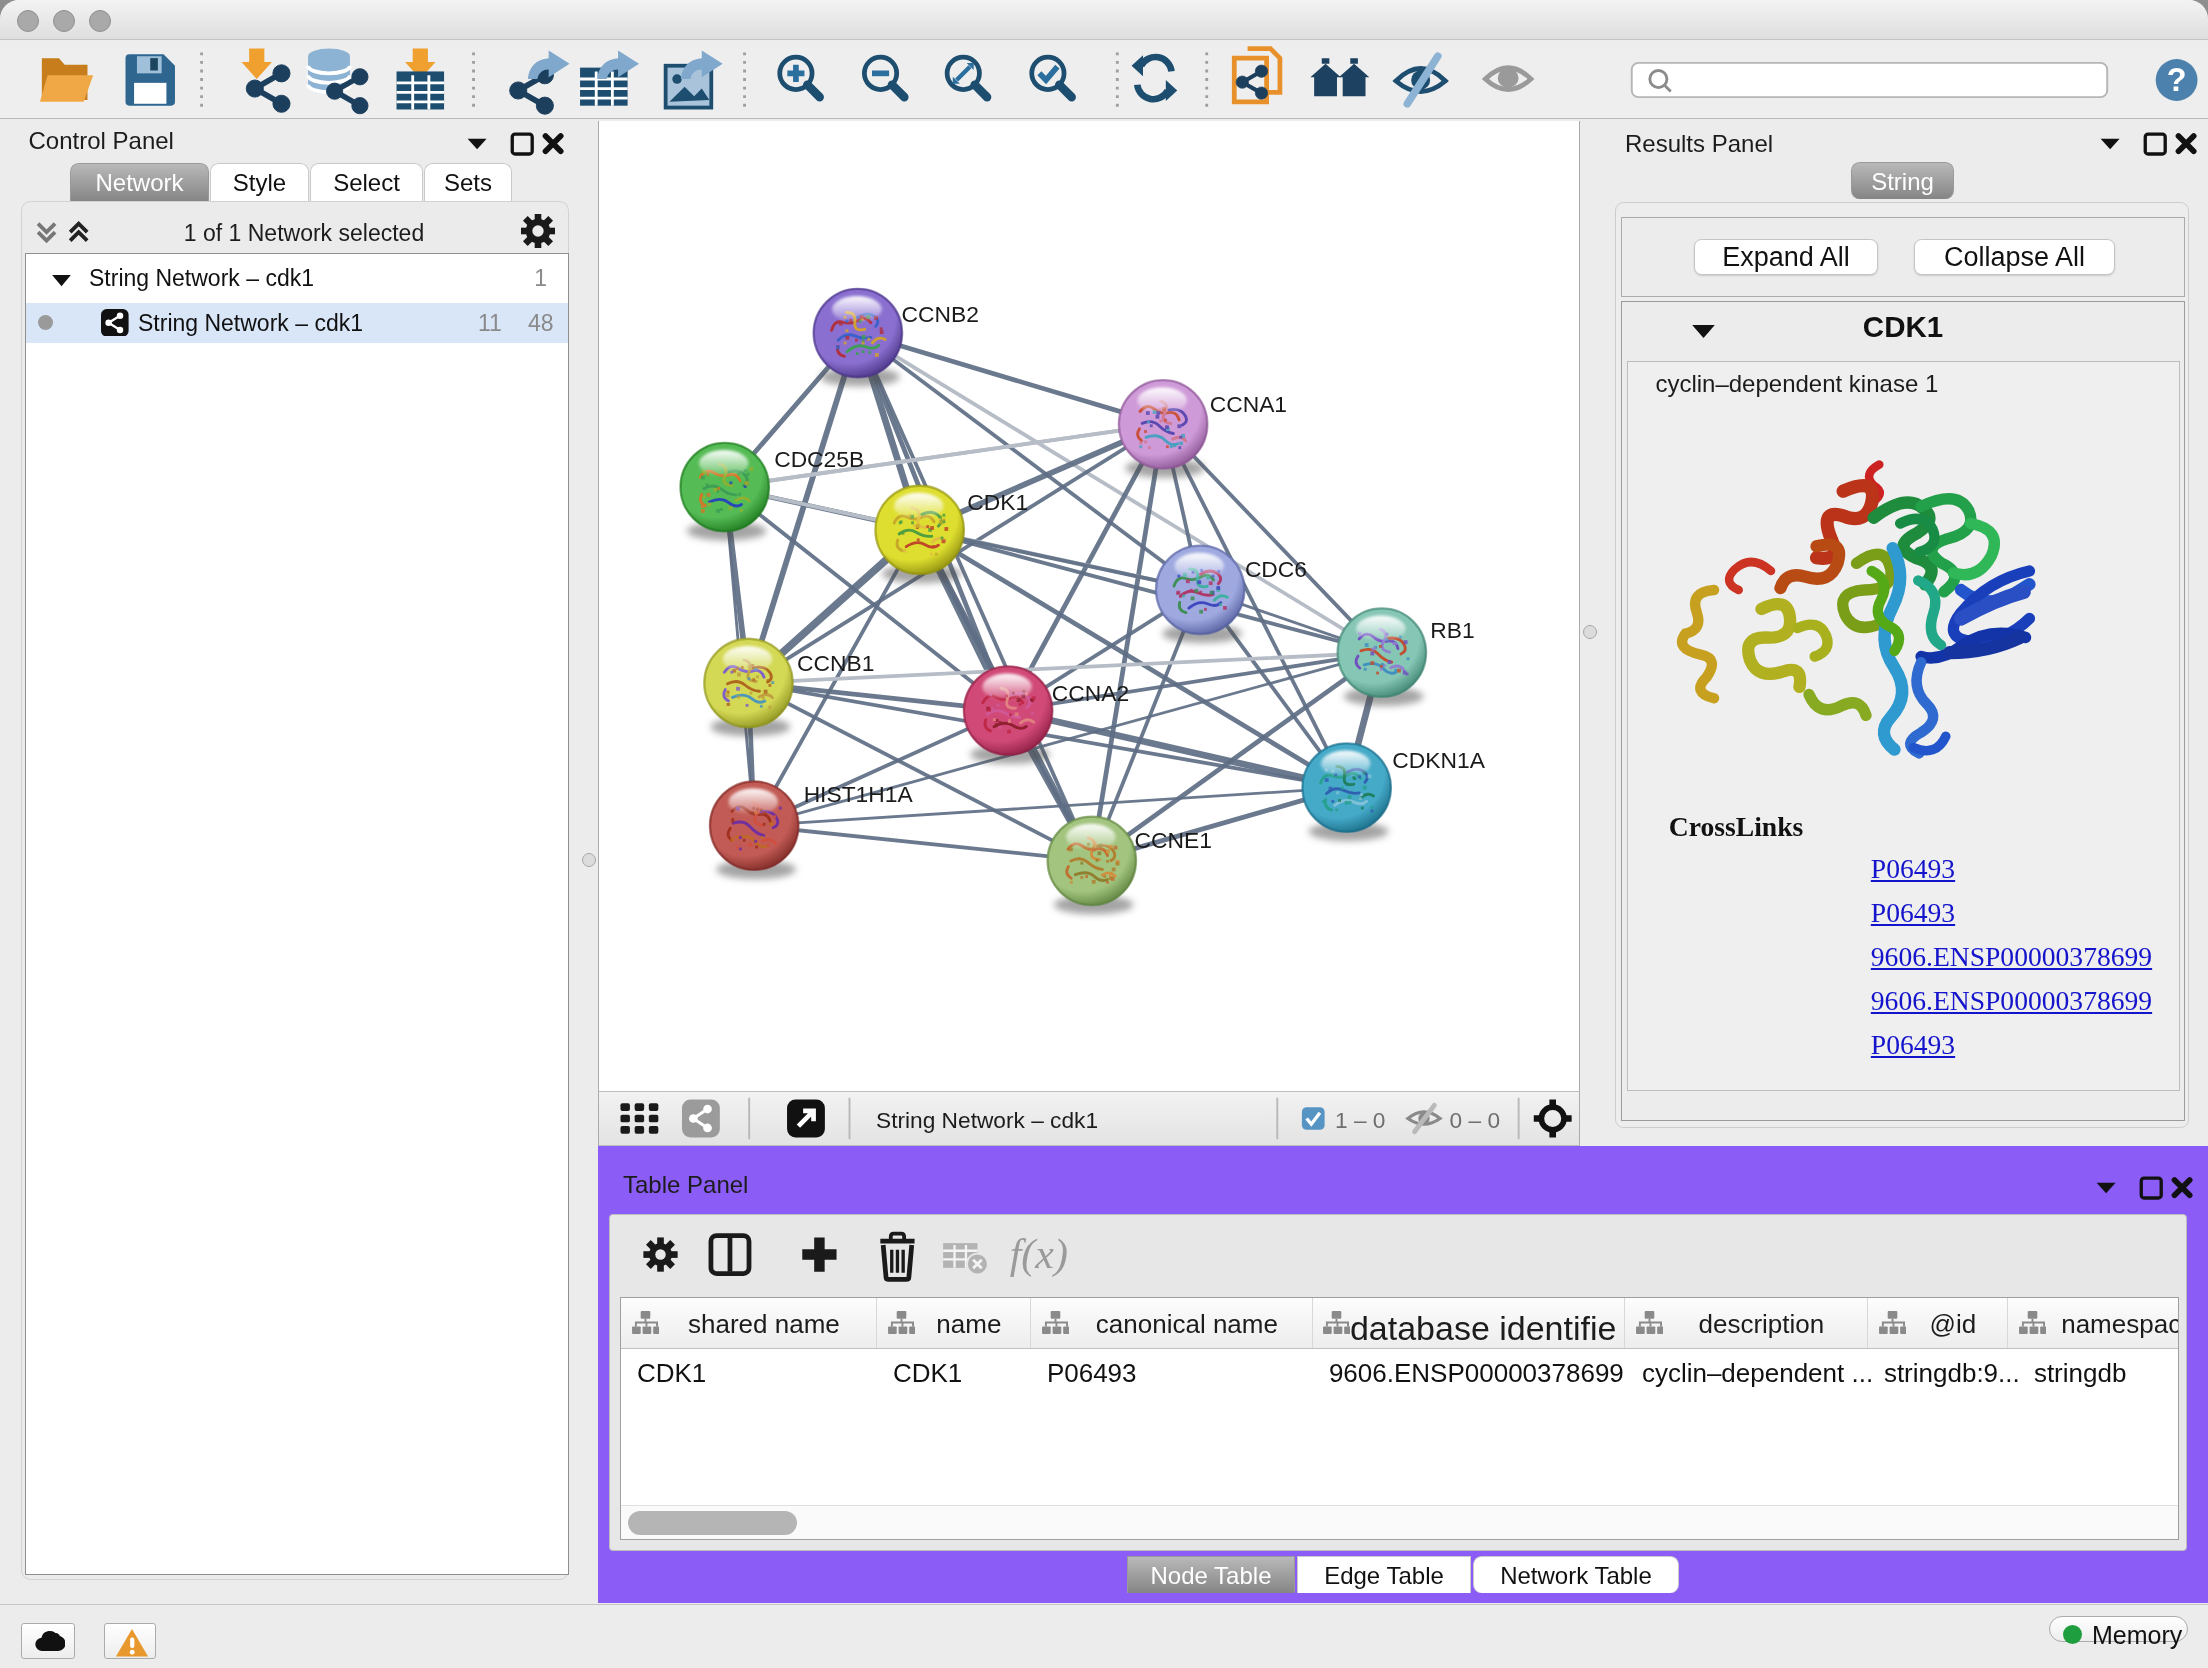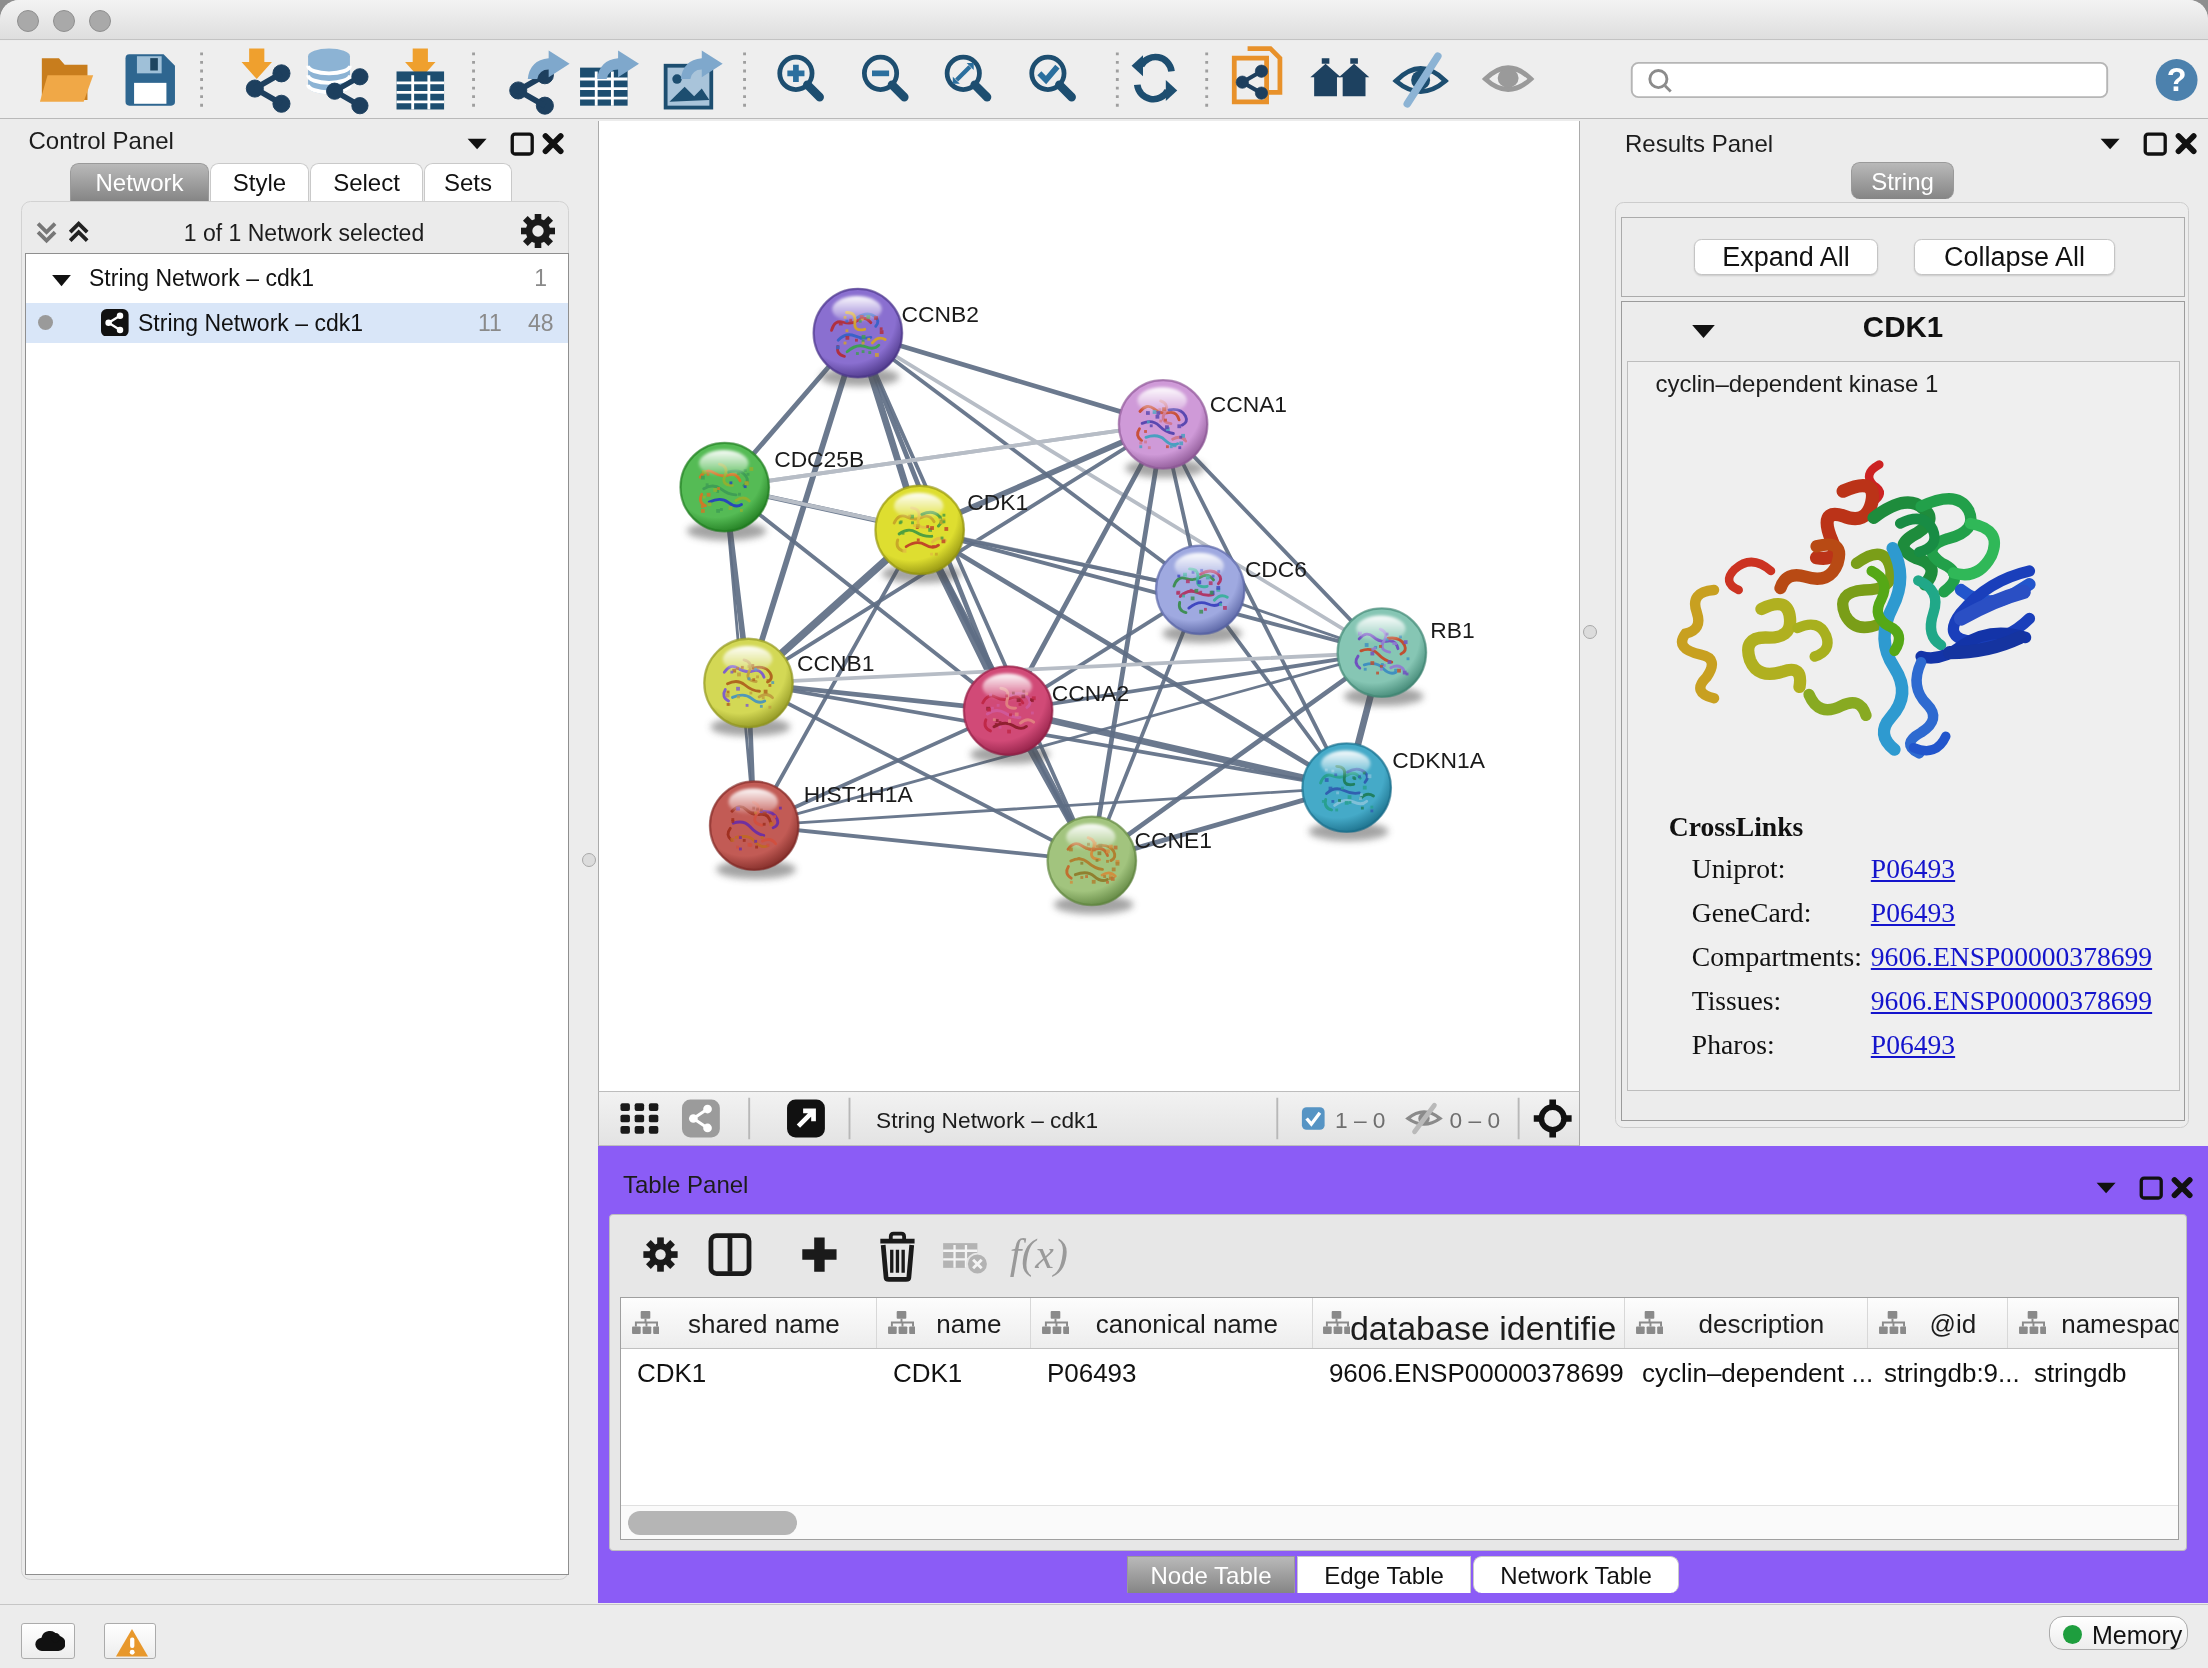--- a/index.html
+++ b/index.html
@@ -952,23 +952,20 @@
             <path d="M258,216 q-12,26 6,44 q16,16 -6,30 q-22,12 -2,22" stroke="#2e6ad0" stroke-width="11"></path>
             <path d="M250,306 q24,10 34,-12" stroke="#2255cc" stroke-width="10"></path>
             <path d="M300,170 q36,-20 66,-28" stroke="#2a4fc4" stroke-width="15"></path>
             <path d="M288,206 q40,0 74,-16" stroke="#1534a0" stroke-width="14"></path>
             <path d="M206,120 q20,10 10,30 q-10,18 8,28 q18,8 6,26" stroke="#55a816" stroke-width="11"></path>
             <path d="M236,70 q24,-12 34,6 q8,18 -14,24" stroke="#188c44" stroke-width="11"></path>
             <path d="M128,180 q22,-10 30,8 q6,16 -12,22" stroke="#a8b01e" stroke-width="11"></path>
           </g>
         </svg>
         <div style="position:absolute;left:41px;top:449px;font-family:'Liberation Serif',serif;font-size:27.6px;font-weight:bold;color:#111;">CrossLinks</div>
-        <div style="position:absolute;left:64px;top:485px;font-family:'Liberation Serif',serif;font-size:27.6px;color:#111;line-height:44px;">
-          Uniprot:<br>GeneCard:<br>Compartments:<br>Tissues:<br>Pharos:
-        </div>
         <div style="position:absolute;left:243px;top:485px;font-family:'Liberation Serif',serif;font-size:27.6px;line-height:44px;">
           <a class="lnk">P06493</a><br><a class="lnk">P06493</a><br><a class="lnk">9606.ENSP00000378699</a><br><a class="lnk">9606.ENSP00000378699</a><br><a class="lnk">P06493</a>
         </div>
       </div>
     </div>
   </div>
   <div id="tpanel">
     <div class="ptitle" style="position:absolute;left:25px;top:25px;">Table Panel</div>
     <svg class="pcw" style="left:1491px;top:28.5px;" width="114" height="27" viewBox="0 0 120 28">
       <path d="M8,8 L28,8 L18,19 Z" fill="#111"></path>
@@ -1139,19 +1136,19 @@
         <circle cx="24" cy="8" r="5" fill="#111"></circle>
       </svg>
     </div>
     <div style="position:absolute;left:104px;top:18px;width:52px;height:36px;background:linear-gradient(#ffffff,#ededed);border:1px solid #ababab;border-radius:2.9px;">
       <svg style="position:absolute;left:9.5px;top:3.8px;" width="34" height="29.5" viewBox="0 0 36 31">
         <path d="M18,1 L35,30 L1,30 Z" fill="#e8982c"></path>
         <rect x="16" y="10" width="4.5" height="11" rx="2" fill="#fff"></rect>
         <circle cx="18.2" cy="25.5" r="2.6" fill="#fff"></circle>
       </svg>
     </div>
-    <div style="position:absolute;left:2049px;top:11.4px;width:139px;height:34px;background:linear-gradient(#ffffff,#ededed);border:1px solid #ababab;border-radius:14px;">
+    <div style="position:absolute;left:2049px;top:11.4px;width:139px;height:26px;background:linear-gradient(#ffffff,#ededed);border:1px solid #ababab;border-radius:14px;">
       <div style="position:absolute;left:13.3px;top:7.6px;width:19px;height:19px;border-radius:50%;background:#1e9e3e;"></div>
       <div style="position:absolute;left:42px;top:3.8px;font-size:25px;color:#111;">Memory</div>
     </div>
   </div>
 </div>
 
 
 </body></html>

